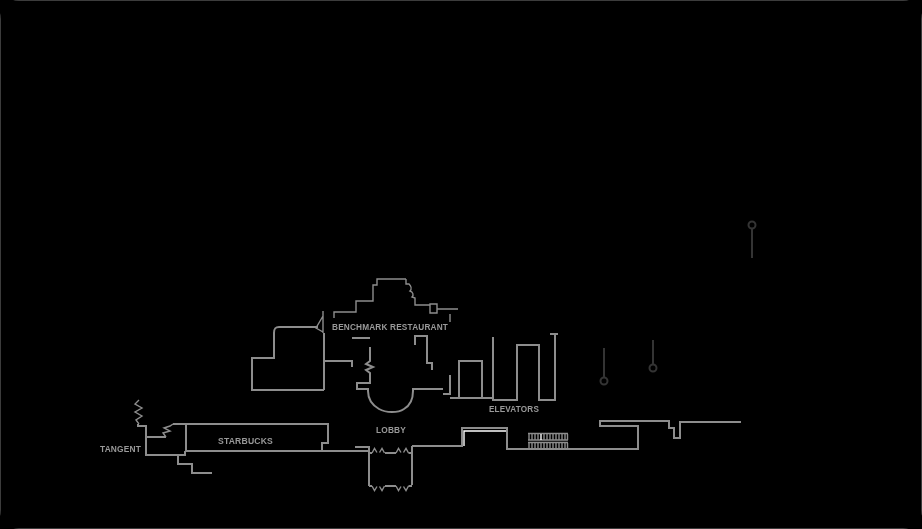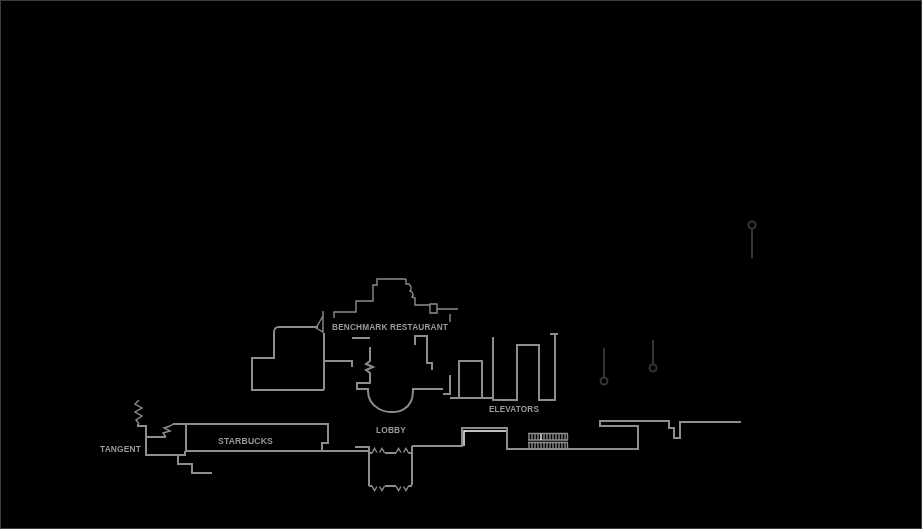--- a/index.html
+++ b/index.html
@@ -1,16 +1,16 @@
 <!DOCTYPE html>
 <html><head>
 <meta charset="utf-8">
 <style>
   html,body{margin:0;padding:0;background:#000;}
-  .stage{position:relative;width:922px;height:529px;background:#000;overflow:hidden;}
+  .stage{position:relative;width:922px;height:529px;background:#000;overflow:hidden;border-radius:19px;}
   svg{display:block;}
   text{font-family:"Liberation Sans","DejaVu Sans",sans-serif;font-weight:700;letter-spacing:0.2px;}
 </style>
 </head>
 <body>
 
 <div class="stage">
 <svg width="922" height="529" viewBox="0 0 922 529">
 
   <rect x="0.5" y="0.5" width="921" height="528" fill="none" stroke="#3c3c3c"></rect>

